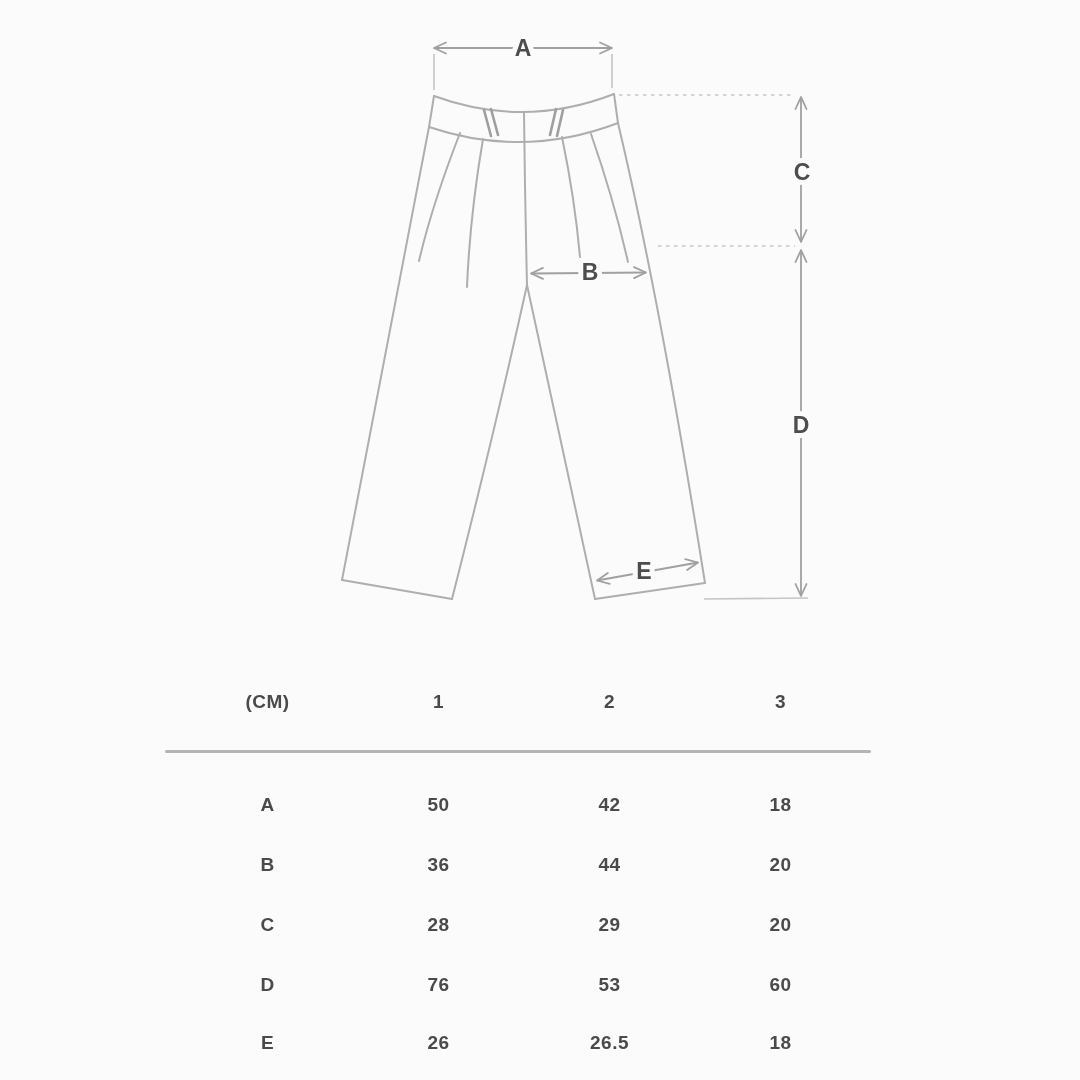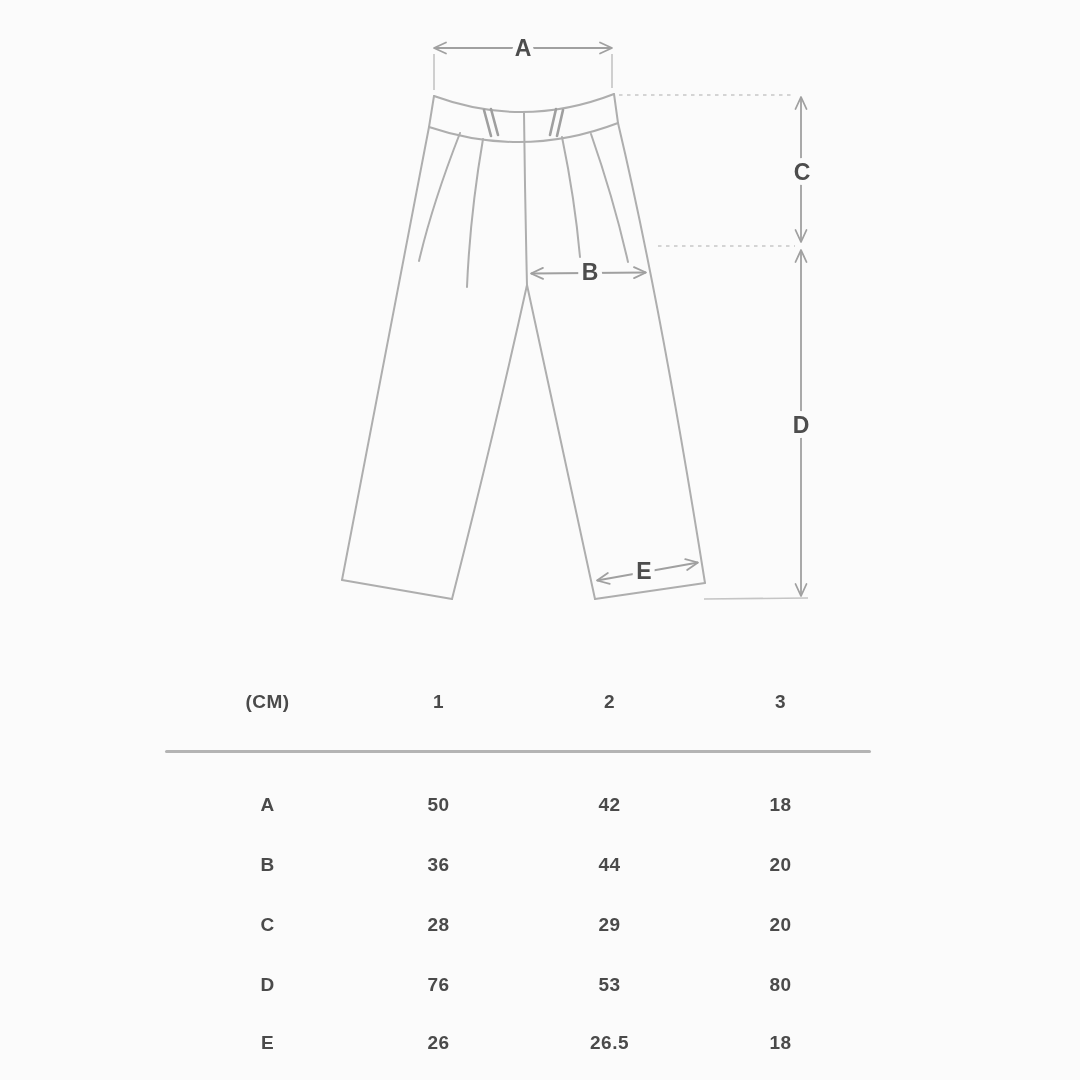--- a/index.html
+++ b/index.html
@@ -140,21 +140,21 @@
       <div class="cell">C</div>
       <div class="cell">28</div>
       <div class="cell">29</div>
       <div class="cell">20</div>
     </div>
 
     <div class="trow" style="top:967px">
       <div class="cell">D</div>
       <div class="cell">76</div>
       <div class="cell">53</div>
-      <div class="cell">80</div>
+      <div class="cell">60</div>
     </div>
 
     <div class="trow" style="top:1025px">
       <div class="cell">E</div>
       <div class="cell">26</div>
       <div class="cell">26.5</div>
       <div class="cell">18</div>
     </div>
 
   </div>

